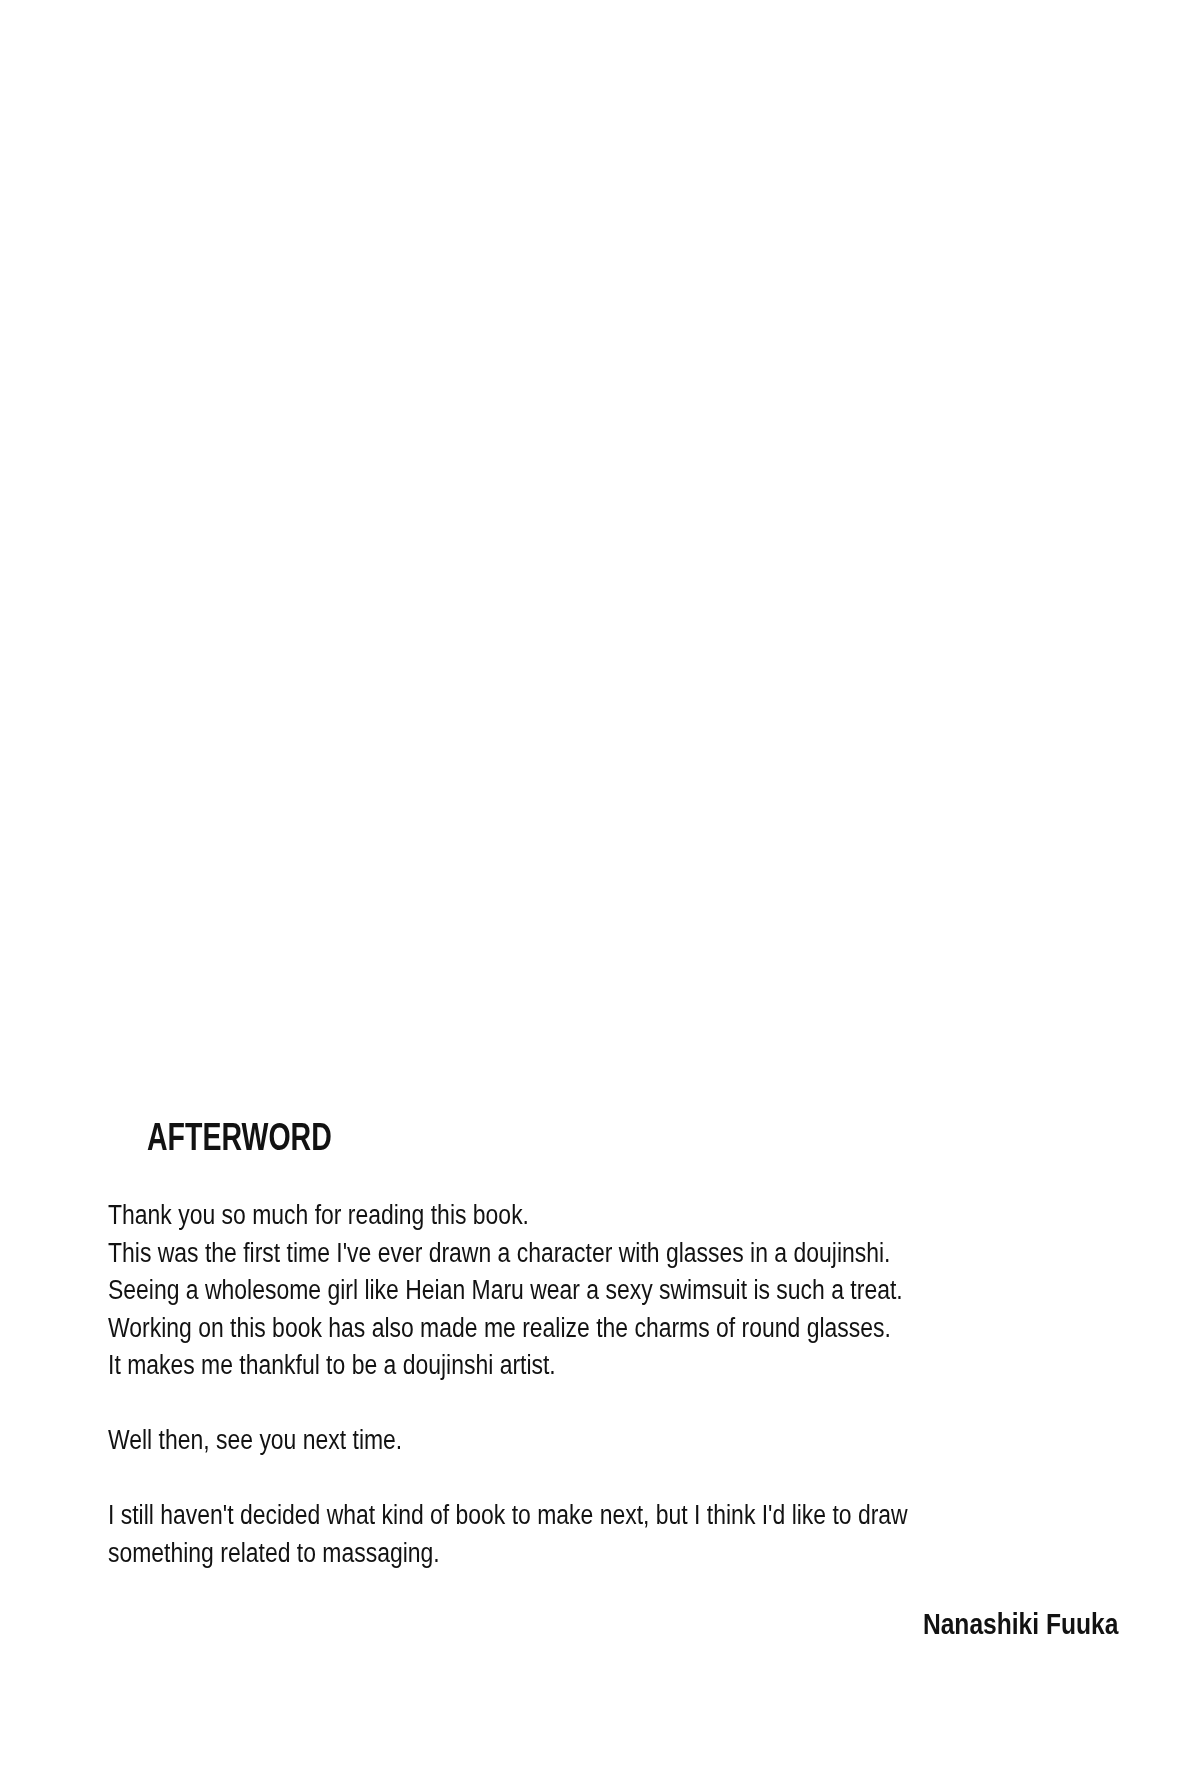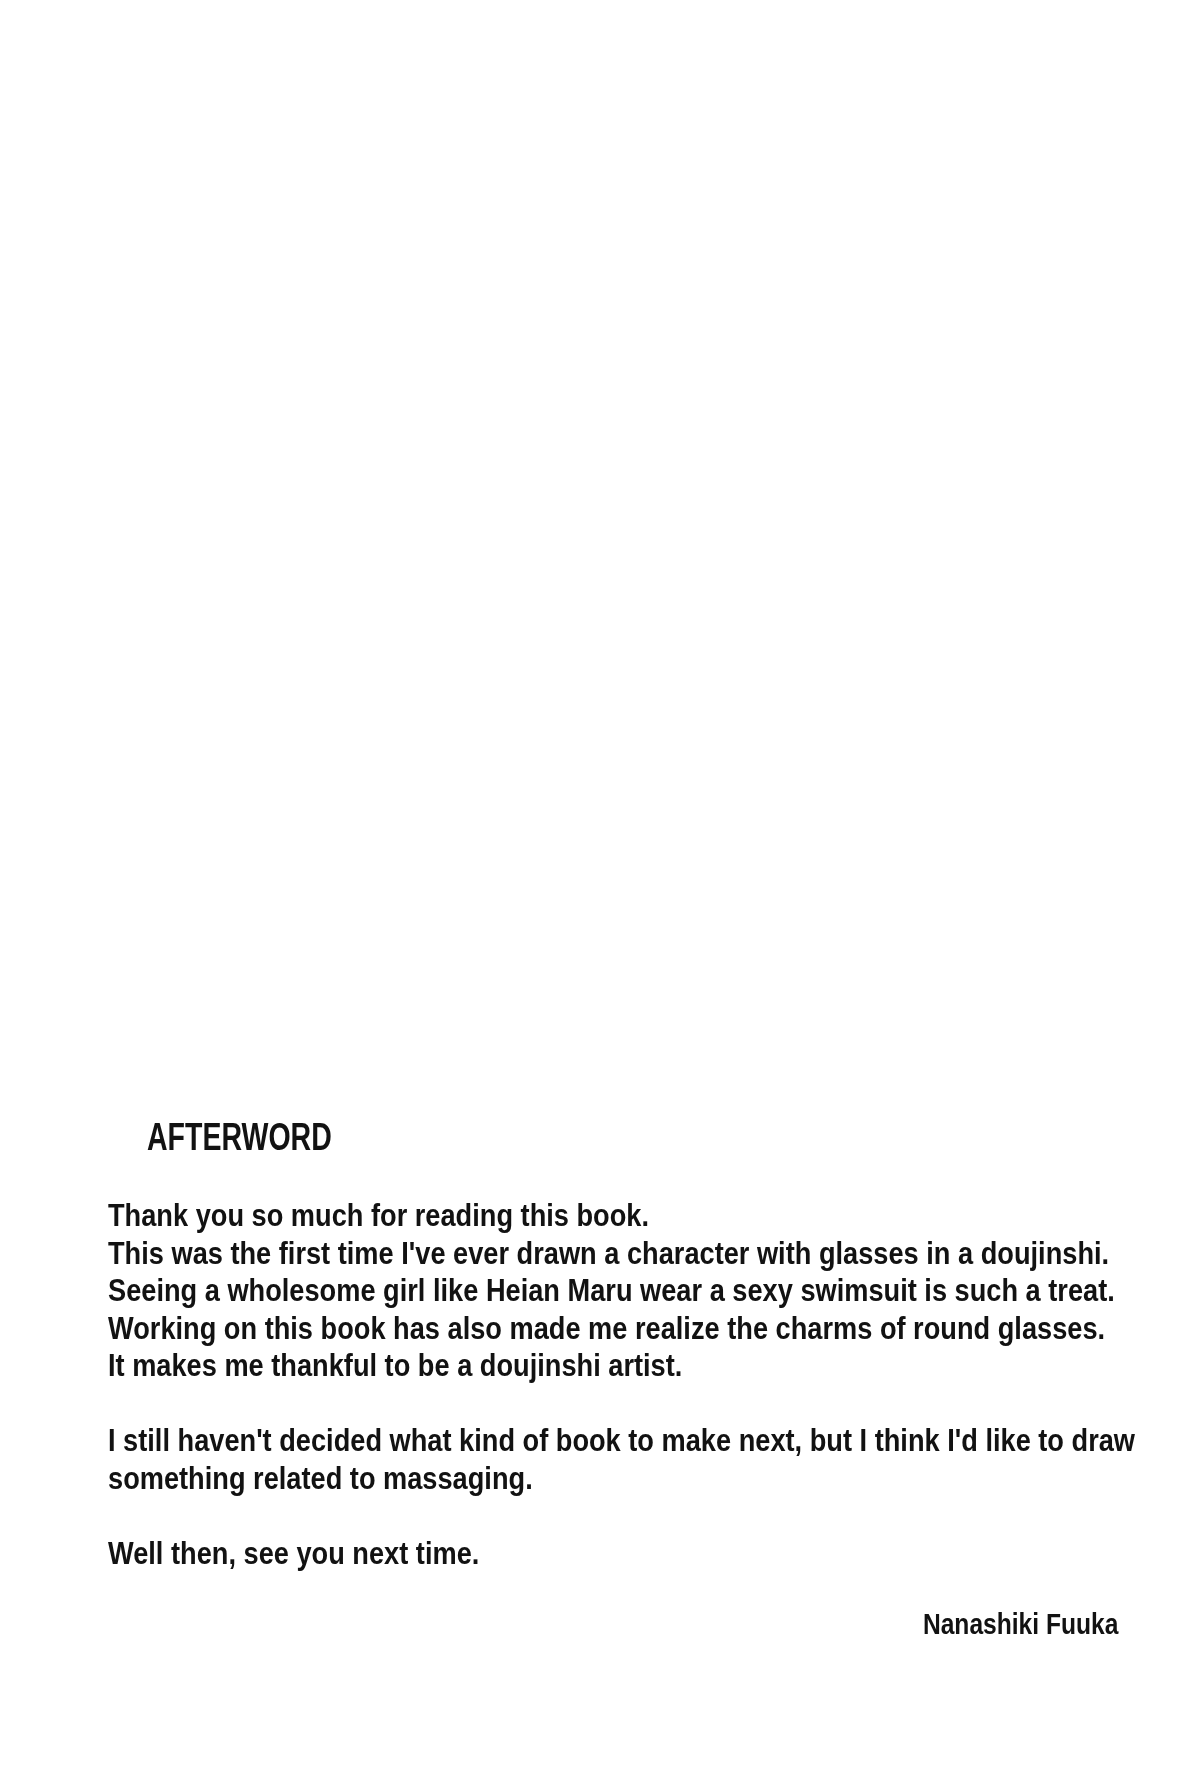--- a/index.html
+++ b/index.html
@@ -31,23 +31,22 @@
     letter-spacing: 0px;
     white-space: nowrap;
     transform: scaleX(0.75);
     transform-origin: left top;
   }
   .body-text {
     position: absolute;
     left: 108px;
     top: 1197px;
     width: 1010px;
-    font-size: 32px;
+    font-size: 27px;
     line-height: 37.5px;
-    font-weight: bold;
   }
   .body-text p {
     margin: 0 0 37.5px 0;
     padding: 0;
   }
   .body-text p:last-child {
     margin-bottom: 0;
   }
   .line {
     display: block;
@@ -78,25 +77,25 @@
 
     <p>
       <span class="line">Thank you so much for reading this book.</span>
       <span class="line">This was the first time I've ever drawn a character with glasses in a doujinshi.</span>
       <span class="line">Seeing a wholesome girl like Heian Maru wear a sexy swimsuit is such a treat.</span>
       <span class="line">Working on this book has also made me realize the charms of round glasses.</span>
       <span class="line">It makes me thankful to be a doujinshi artist.</span>
     </p>
 
     <p>
-      <span class="line">I still haven't decided what kind of book to make next, but I think I'd like to draw</span>
-      <span class="line">something related to massaging.</span>
+      <span class="line">Well then, see you next time.</span>
     </p>
 
     <p>
-      <span class="line">Well then, see you next time.</span>
+      <span class="line">I still haven't decided what kind of book to make next, but I think I'd like to draw</span>
+      <span class="line">something related to massaging.</span>
     </p>
 
   </div>
 
   <div class="signature">Nanashiki Fuuka</div>
 
 </div>
 
 </body></html>

